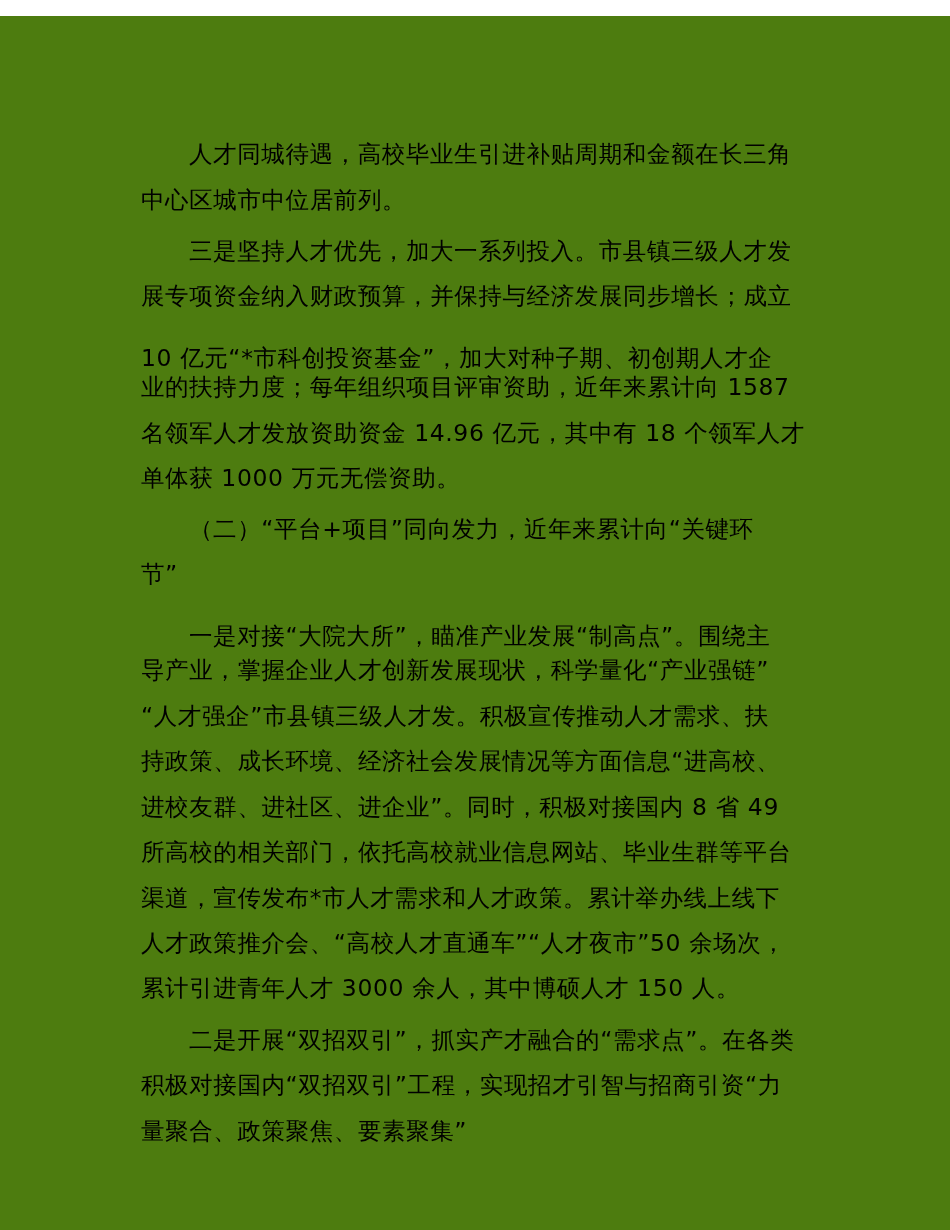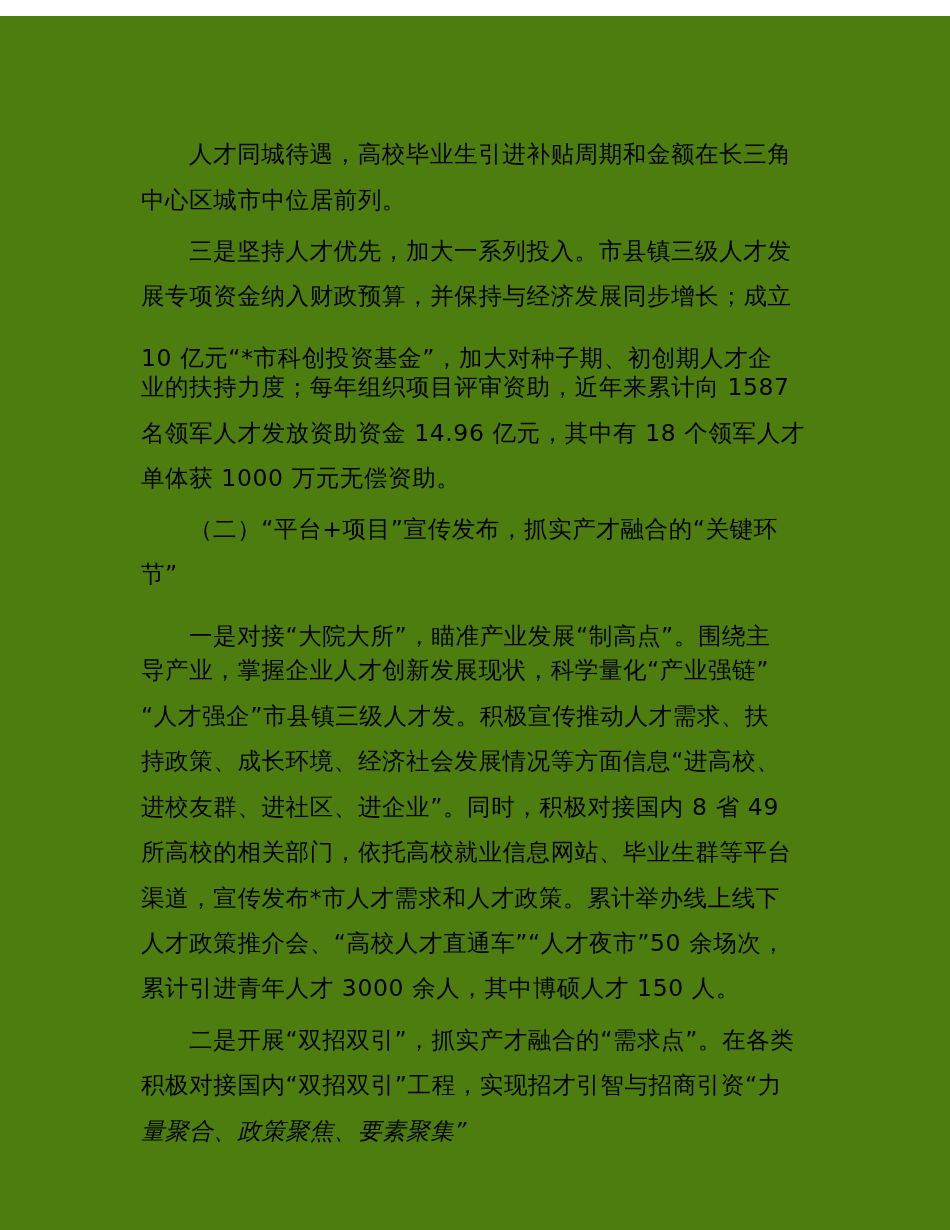--- a/index.html
+++ b/index.html
@@ -46,35 +46,35 @@
   <div>
     <div class="line indent" style="top:219px;">三是坚持人才优先，加大一系列投入。市县镇三级人才发</div>
     <div class="line" style="top:264px;">展专项资金纳入财政预算，并保持与经济发展同步增长；成立</div>
     <div class="line" style="top:310px;margin-top:16px;">10 亿元“*市科创投资基金”，加大对种子期、初创期人才企</div>
     <div class="line" style="top:355px;">业的扶持力度；每年组织项目评审资助，近年来累计向 1587</div>
     <div class="line" style="top:401px;">名领军人才发放资助资金 14.96 亿元，其中有 18 个领军人才</div>
     <div class="line" style="top:446px;">单体获 1000 万元无偿资助。</div>
   </div>
 
   <div>
-    <div class="line indent" style="top:497px;">（二）“平台+项目”宣传发布，抓实产才融合的“关键环</div>
+    <div class="line indent" style="top:497px;">（二）“平台+项目”同向发力，近年来累计向“关键环</div>
     <div class="line" style="top:542px;">节”</div>
   </div>
 
   <div>
     <div class="line indent" style="top:593px;margin-top:11px;">一是对接“大院大所”，瞄准产业发展“制高点”。围绕主</div>
     <div class="line" style="top:638px;">导产业，掌握企业人才创新发展现状，科学量化“产业强链”</div>
     <div class="line" style="top:684px;">“人才强企”市县镇三级人才发。积极宣传推动人才需求、扶</div>
     <div class="line" style="top:729px;">持政策、成长环境、经济社会发展情况等方面信息“进高校、</div>
     <div class="line" style="top:775px;">进校友群、进社区、进企业”。同时，积极对接国内 8 省 49</div>
     <div class="line" style="top:820px;">所高校的相关部门，依托高校就业信息网站、毕业生群等平台</div>
     <div class="line" style="top:866px;">渠道，宣传发布*市人才需求和人才政策。累计举办线上线下</div>
     <div class="line" style="top:911px;text-align:center;">人才政策推介会、“高校人才直通车”“人才夜市”50 余场次，</div>
     <div class="line" style="top:956px;">累计引进青年人才 3000 余人，其中博硕人才 150 人。</div>
   </div>
 
   <div>
     <div class="line indent" style="top:1008px;">二是开展“双招双引”，抓实产才融合的“需求点”。在各类</div>
     <div class="line" style="top:1053px;">积极对接国内“双招双引”工程，实现招才引智与招商引资“力</div>
-    <div class="line" style="top:1099px;font-style:italic;">量聚合、政策聚焦、要素聚集”</div>
+    <div class="line" style="top:1099px;">量聚合、政策聚焦、要素聚集”</div>
   </div>
 
 </div>
 
 </body></html>

